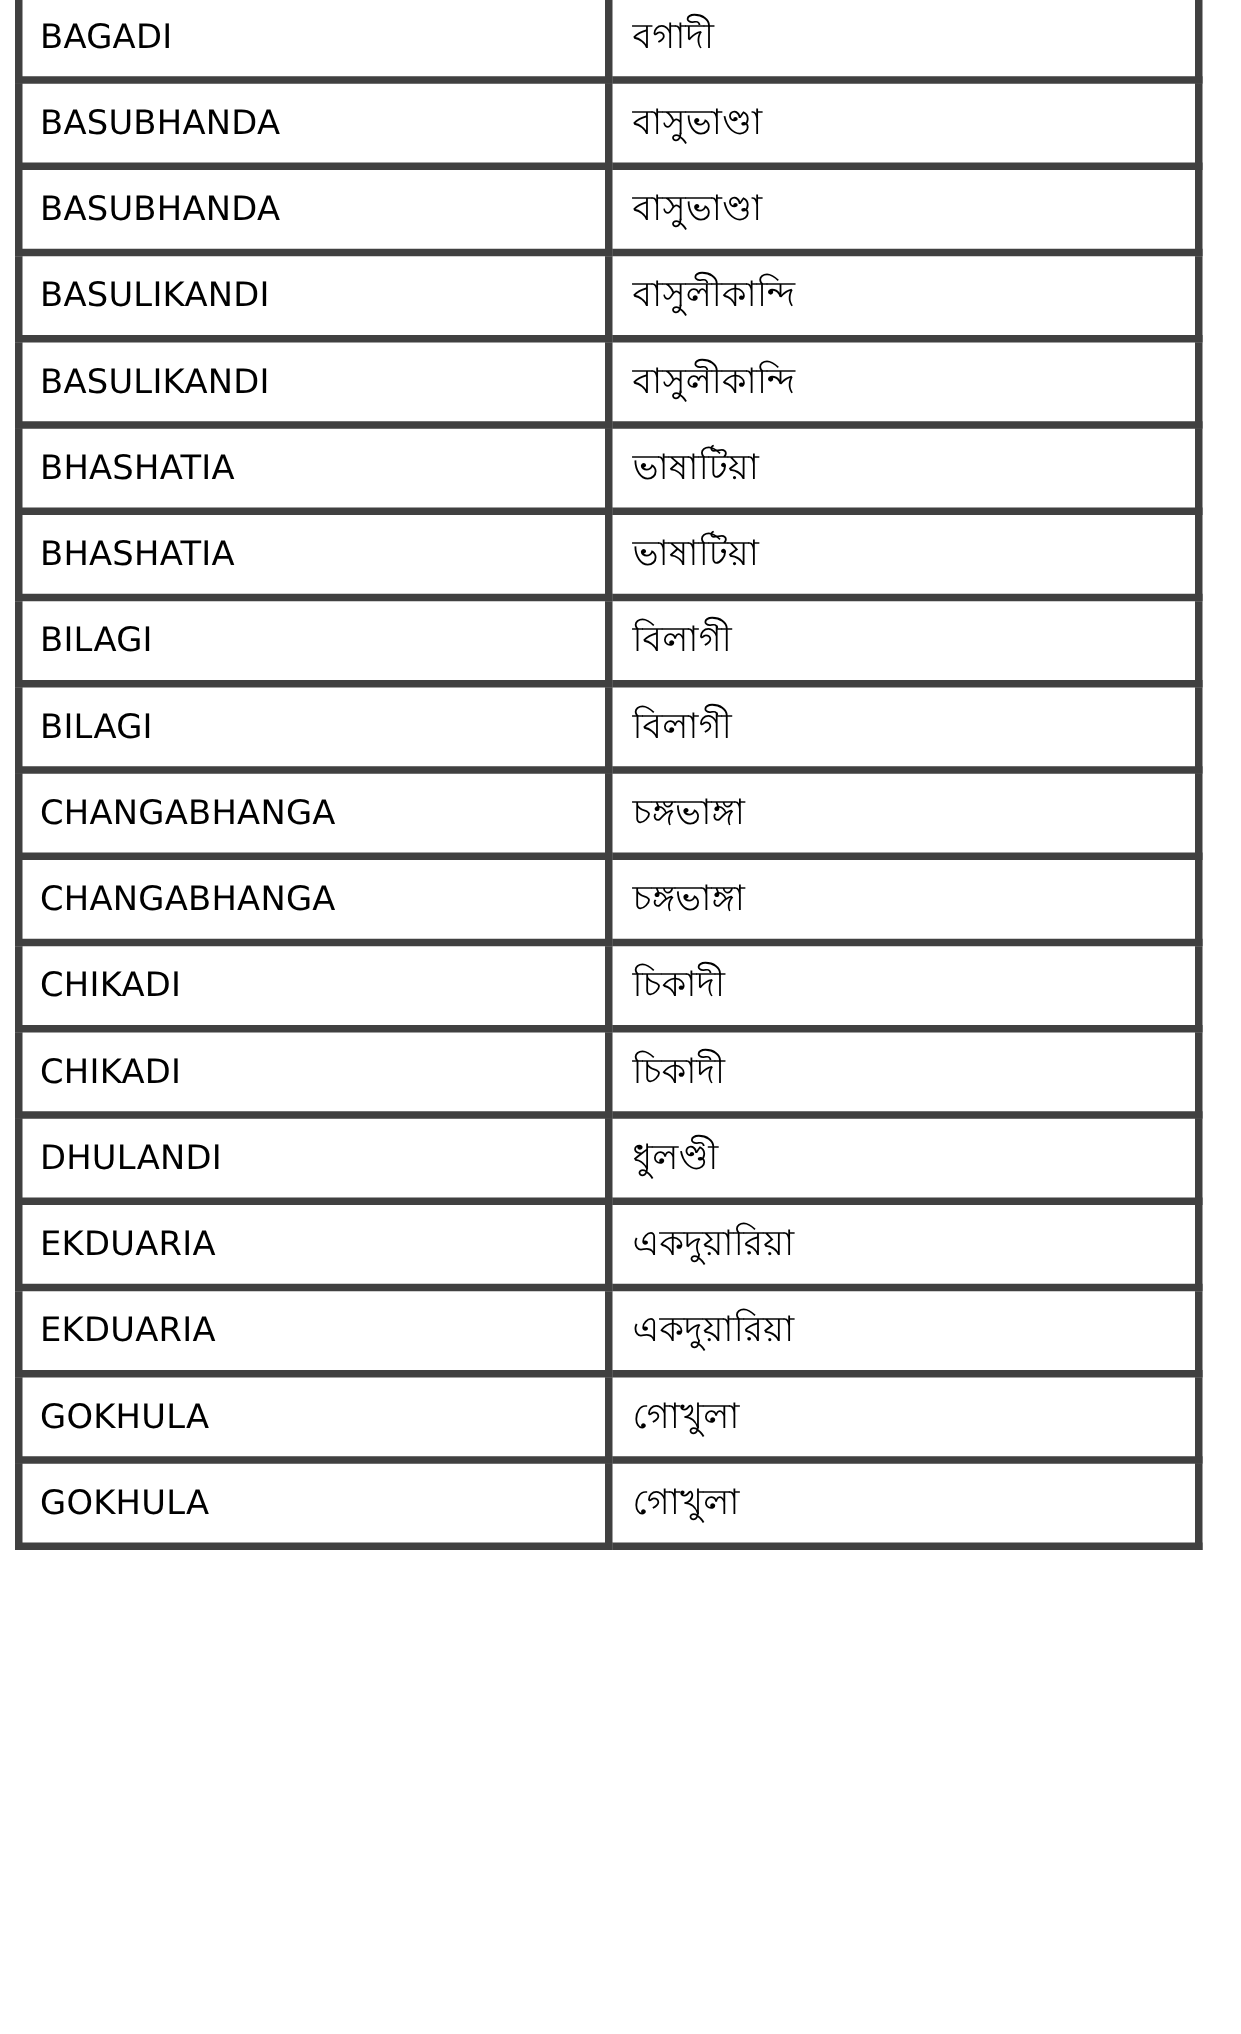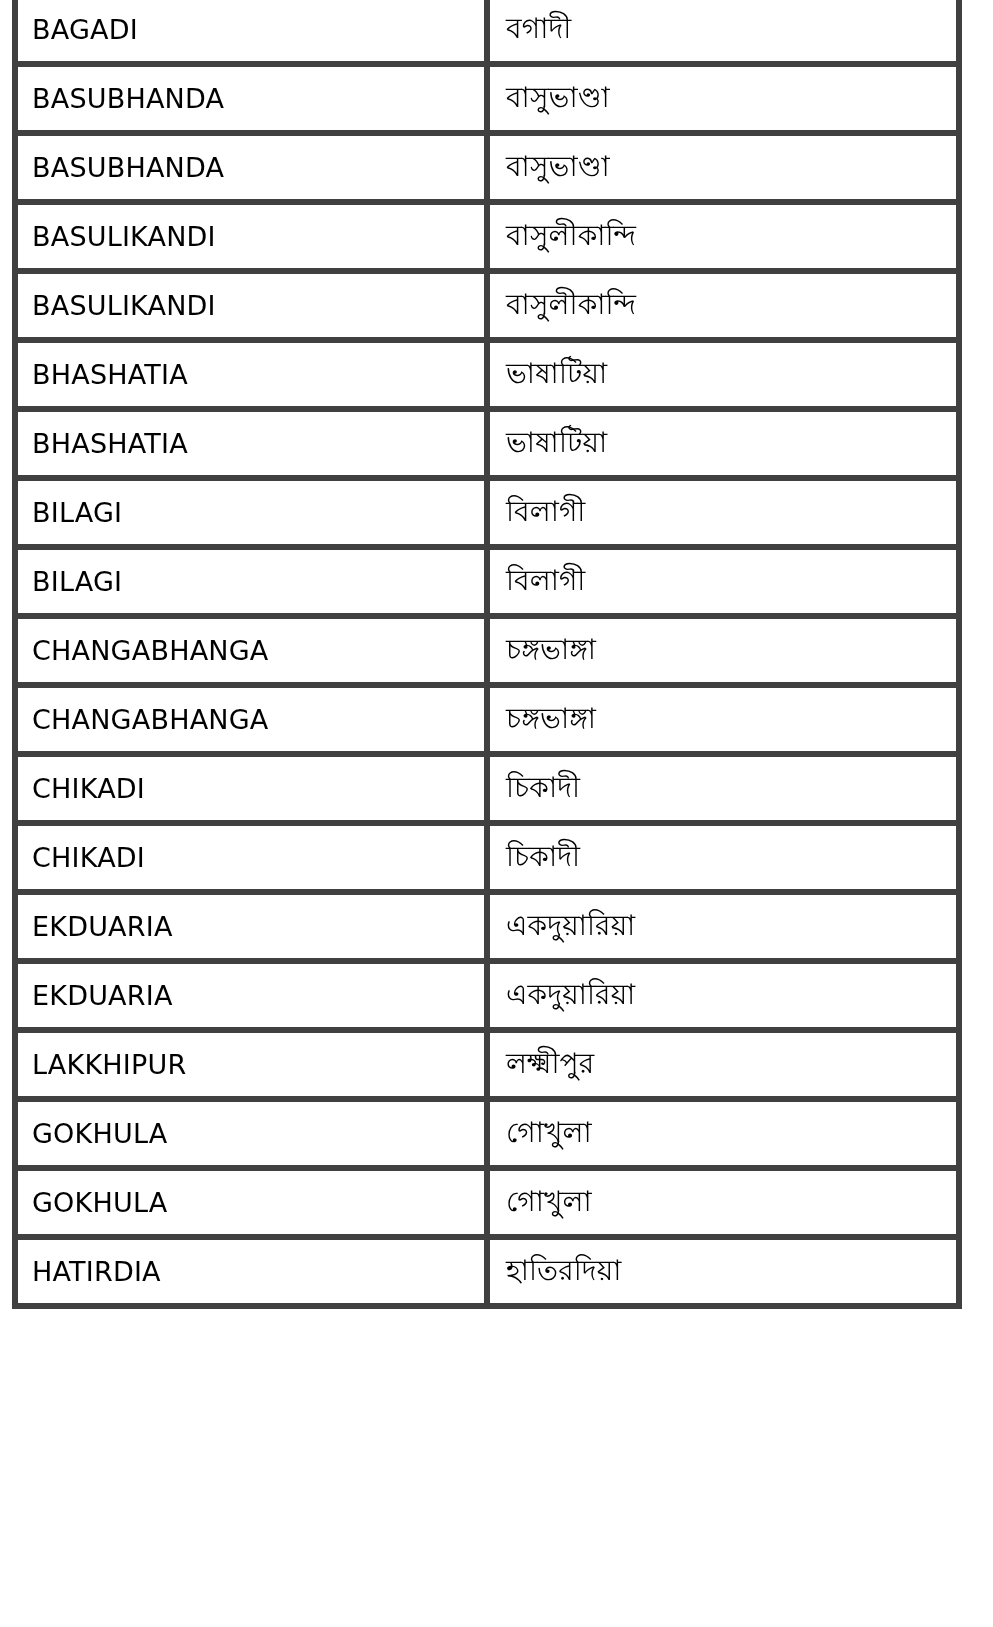--- a/index.html
+++ b/index.html
@@ -108,38 +108,34 @@
       </tr>
       <tr>
         <td>CHIKADI</td>
         <td class="bn">চিকাদী</td>
       </tr>
       <tr>
         <td>CHIKADI</td>
         <td class="bn">চিকাদী</td>
       </tr>
       <tr>
+        <td>DHULANDI</td>
+        <td class="bn">ধুলণ্ডী</td>
+      </tr>
+      <tr>
         <td>EKDUARIA</td>
         <td class="bn">একদুয়ারিয়া</td>
       </tr>
       <tr>
         <td>EKDUARIA</td>
         <td class="bn">একদুয়ারিয়া</td>
-      </tr>
-      <tr>
-        <td>LAKKHIPUR</td>
-        <td class="bn">লক্ষ্মীপুর</td>
       </tr>
       <tr>
         <td>GOKHULA</td>
         <td class="bn">গোখুলা</td>
       </tr>
       <tr>
         <td>GOKHULA</td>
         <td class="bn">গোখুলা</td>
       </tr>
-      <tr>
-        <td>HATIRDIA</td>
-        <td class="bn">হাতিরদিয়া</td>
-      </tr>
     </tbody>
   </table>
 </div>
 
 </body></html>

